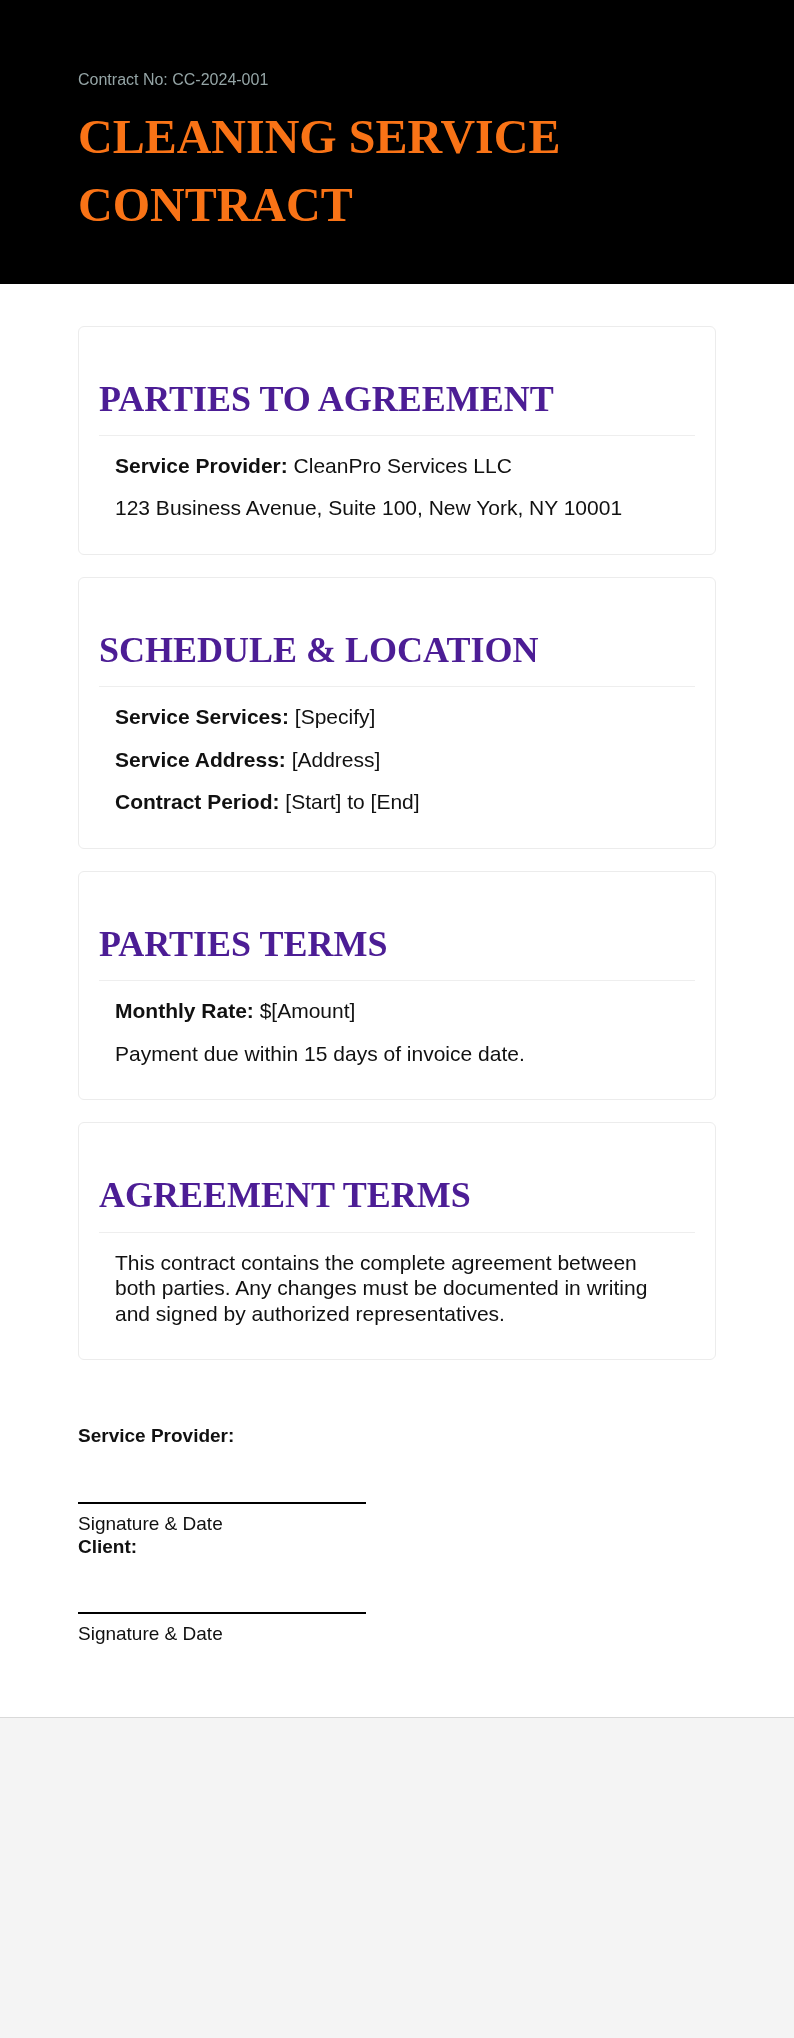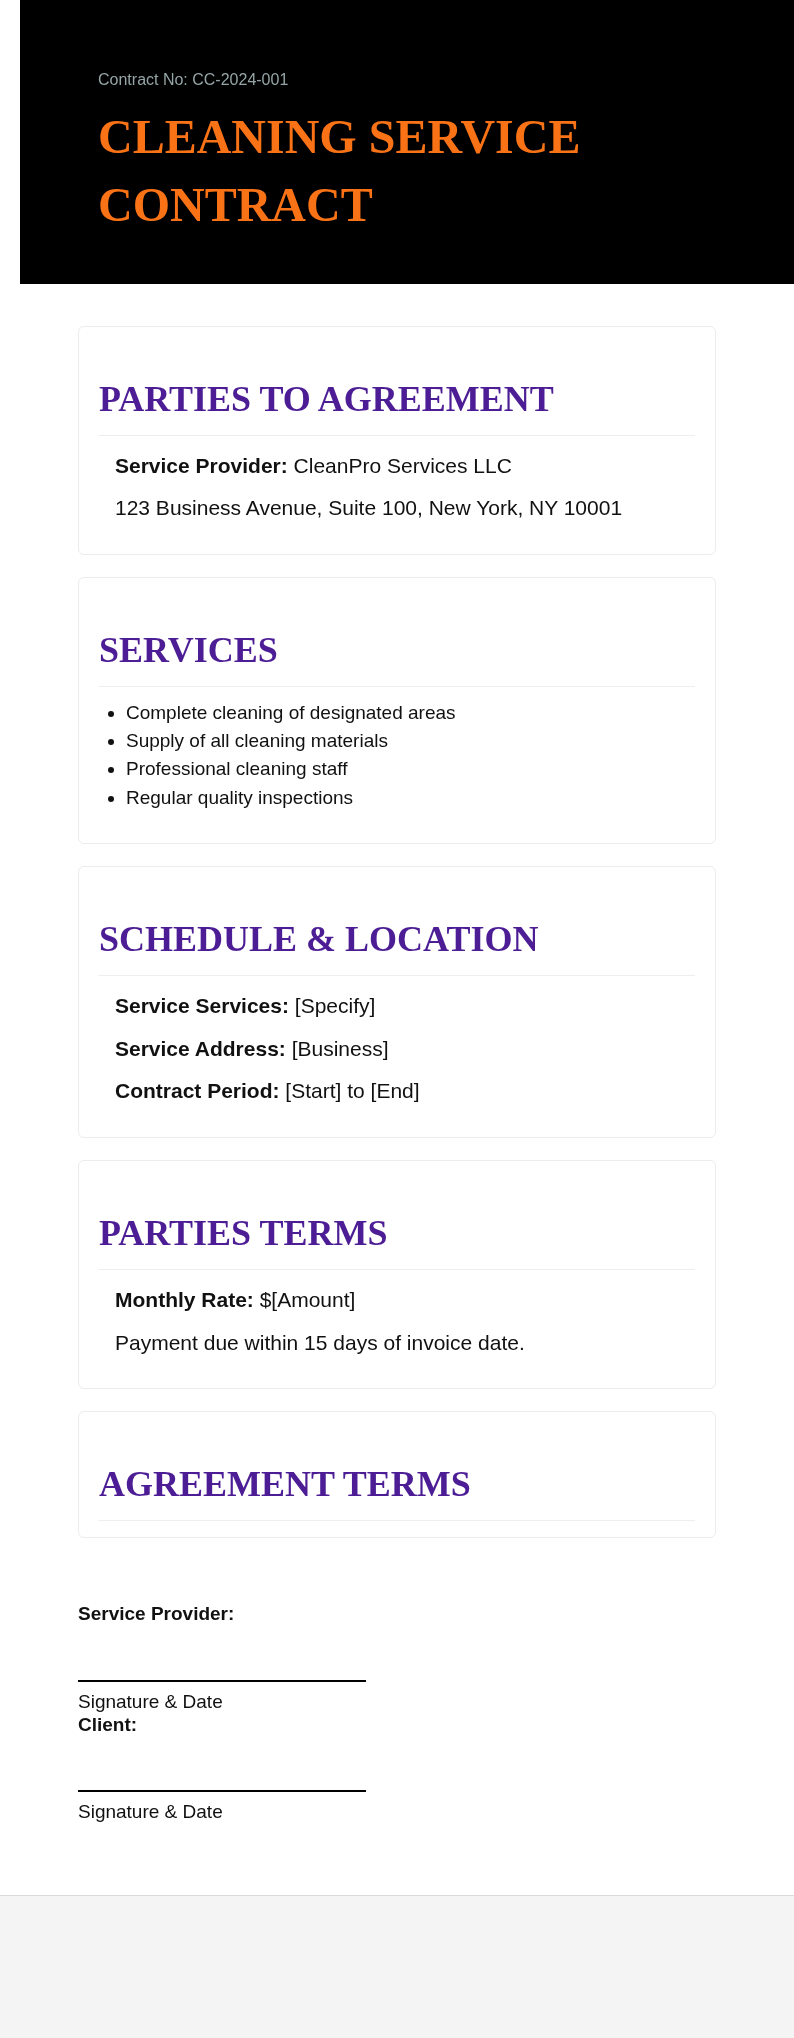--- a/index.html
+++ b/index.html
@@ -12,21 +12,20 @@
   .page {
     width: 794px;
     background: #ffffff;
     border-bottom: 1px solid #d9d9d9;
     box-sizing: border-box;
   }
   
   .doc-header {
     background: #000000;
     padding: 70px 78px 44px 78px;
-    margin-left: 20px;
   }
   .contract-no {
     color: #95a5a6;
     font-size: 16px;
     line-height: 1.2;
     margin: 0;
   }
   .doc-title {
     color: #f97316;
     font-family: "Liberation Serif", "DejaVu Serif", serif;
@@ -100,45 +99,37 @@
   </header>
 
   <main class="doc-main">
 
     <section class="section">
       <h2>PARTIES TO AGREEMENT</h2>
       <p><strong>Service Provider:</strong> <span>CleanPro Services LLC</span></p>
       <p><strong></strong> <span>123 Business Avenue, Suite 100, New York, NY 10001</span></p>
     </section>
 
-    <section class="section">
-      <h2>SERVICES</h2>
-      <ul>
-        <li>Complete cleaning of designated areas</li>
-        <li>Supply of all cleaning materials</li>
-        <li>Professional cleaning staff</li>
-        <li>Regular quality inspections</li>
-      </ul>
-    </section>
 
     <section class="section">
       <h2>SCHEDULE &amp; LOCATION</h2>
       <p><strong>Service Services:</strong> <span>[Specify]</span></p>
-      <p><strong>Service Address:</strong> <span>[Business]</span></p>
+      <p><strong>Service Address:</strong> <span>[Address]</span></p>
       <p><strong>Contract Period:</strong> <span>[Start] to [End]</span></p>
     </section>
 
     <section class="section">
       <h2>PARTIES TERMS</h2>
       <p><strong>Monthly Rate:</strong> <span>$[Amount]</span></p>
       <p><strong></strong> <span>Payment due within 15 days of invoice date.</span></p>
     </section>
 
     <section class="section">
       <h2>AGREEMENT TERMS</h2>
+      <p><strong></strong> <span>This contract contains the complete agreement between both parties. Any changes must be documented in writing and signed by authorized representatives.</span></p>
     </section>
 
     <div class="signature-block">
       <p class="sig-label"><strong>Service Provider:</strong></p>
       <div class="sig-line"></div>
       <p class="sig-caption">Signature &amp; Date</p>
 
       <p class="sig-label"><strong>Client:</strong></p>
       <div class="sig-line"></div>
       <p class="sig-caption">Signature &amp; Date</p>

